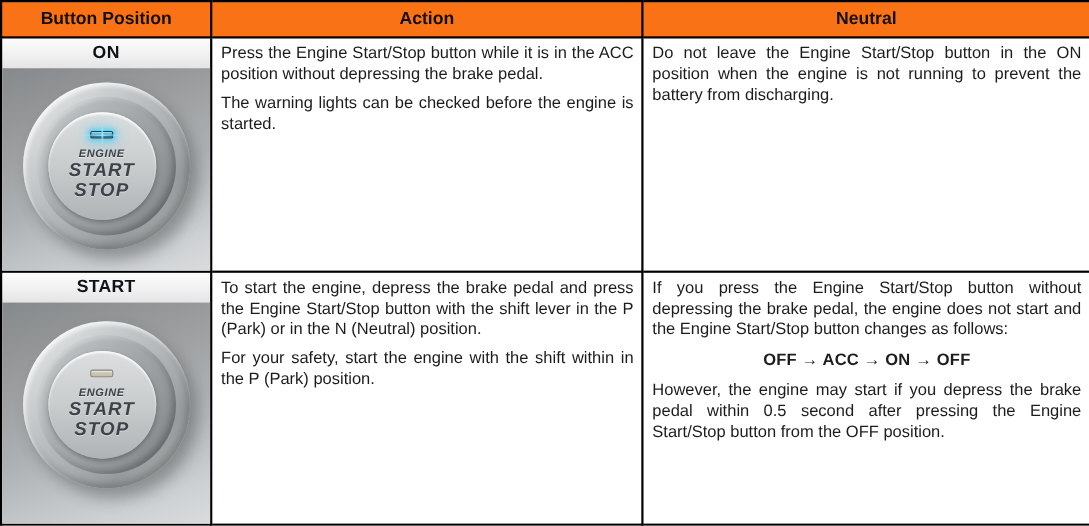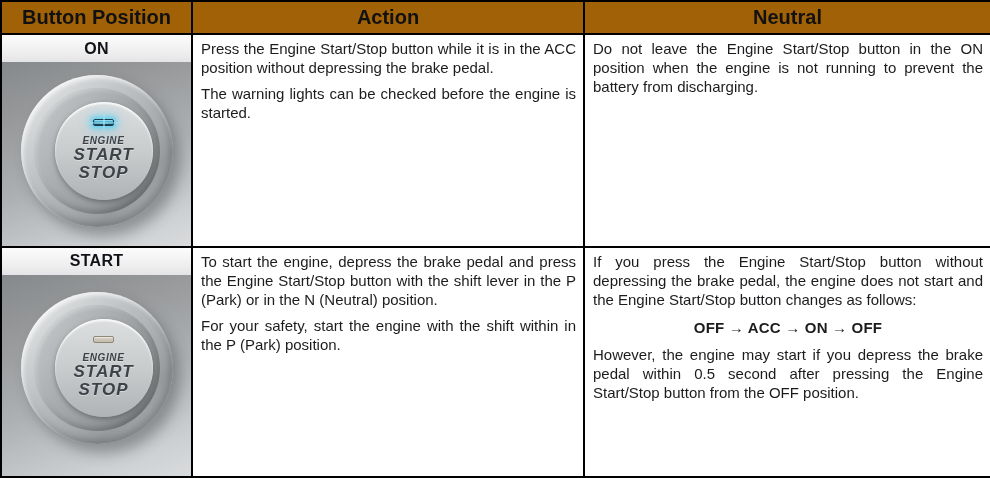--- a/index.html
+++ b/index.html
@@ -15,22 +15,22 @@
   }
   table.manual th, table.manual td {
     border:2px solid #000;
   }
 
   col.c1 { width:191px; }
   col.c2 { width:392px; }
   col.c3 { width:407px; }
 
   th.hdr {
-    height:33px; background:#a16207;
-    font-size:20px; font-weight:700; color:#111;
+    height:33px; background:#f97316;
+    font-size:16px; font-weight:700; color:#111;
     text-align:center; vertical-align:middle;
   }
 
   tr.row-on  { height:212px; }
   tr.row-start { height:229px; }
 
   td.text-cell {
     vertical-align:top; background:#fff;
     padding:4px 7px 4px 8px;
     margin-top:12px;
@@ -68,21 +68,21 @@
   }
   .row-on .btn3d { margin-top:13px; }
   .row-start .btn3d { margin-top:17px; }
 
   .ring-mid {
     position:absolute; left:13px; top:13px; width:126px; height:126px; border-radius:50%;
     background:linear-gradient(305deg,#7f8284 0%,#9fa2a4 45%,#c9ccce 100%);
     box-shadow:inset -3px -3px 6px rgba(0,0,0,.25), inset 2px 2px 4px rgba(255,255,255,.35);
   }
   .core {
-    position:absolute; left:21px; top:14px; width:98px; height:98px; border-radius:50%;
+    position:absolute; left:10px; top:14px; width:98px; height:98px; border-radius:50%;
     background:linear-gradient(180deg,#dcdedf 0%,#c9cccd 50%,#b0b3b5 100%);
     box-shadow:inset 0 2px 2px rgba(255,255,255,.85), 0 2px 5px rgba(0,0,0,.3);
     display:flex; flex-direction:column; align-items:center;
   }
 
   .indicator {
     position:relative; width:21px; height:7px; border-radius:2px; margin-top:17px;
   }
   .indicator.lit {
     background:linear-gradient(180deg,#aee9f8 0%,#2f9ec6 45%,#14333f 100%);

